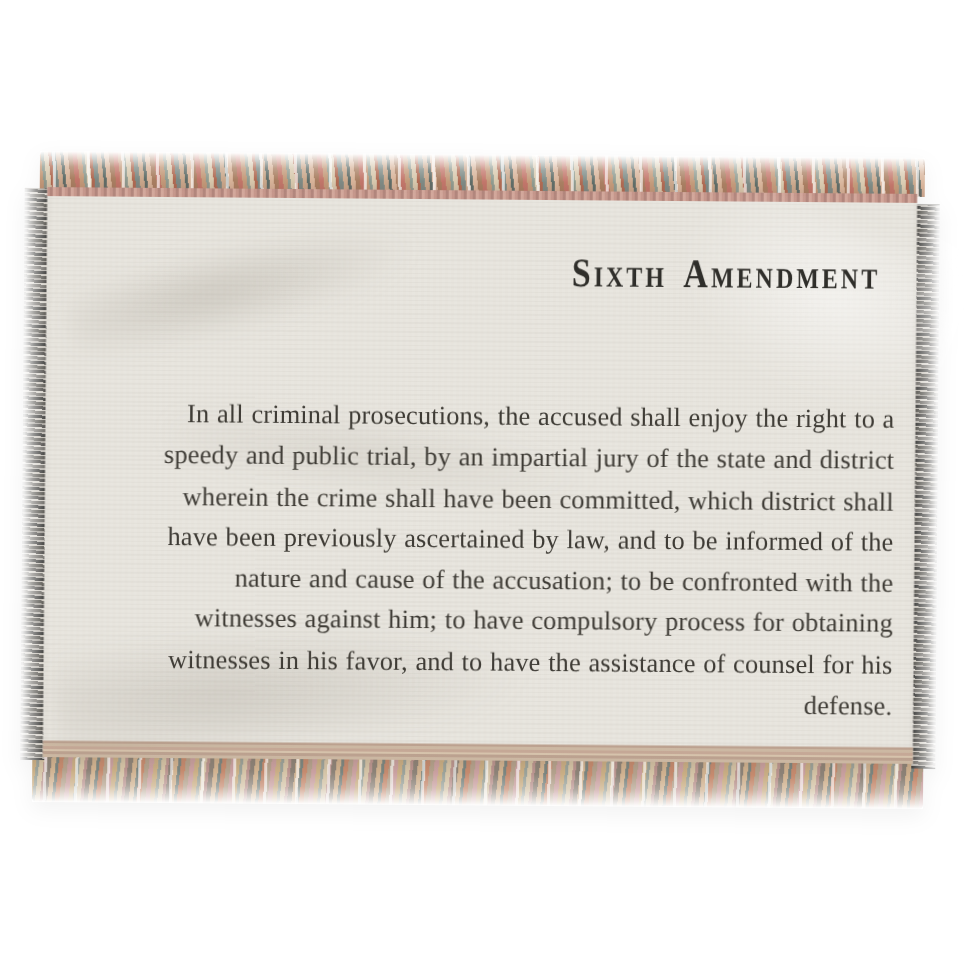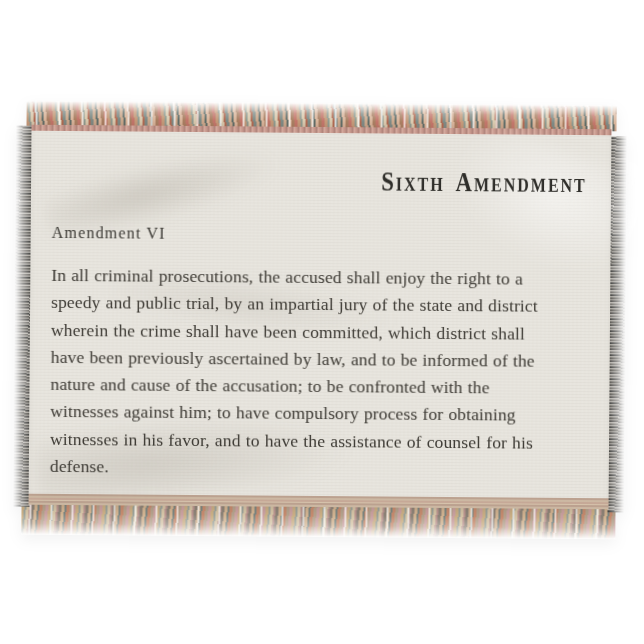--- a/index.html
+++ b/index.html
@@ -2,21 +2,21 @@
 <html><head>
 <meta charset="utf-8">
 <style>
   html,body{margin:0;padding:0;}
   body{
     width:644px;height:644px;
     background:#ffffff;
     font-family:"Liberation Serif","DejaVu Serif",serif;
     overflow:hidden;position:relative;
   }
-  .stage{position:absolute;inset:0;}
+  .stage{position:absolute;inset:0;text-align:right;}
 
   
   .blanket{
     position:absolute;left:11px;top:101px;width:620px;height:436px;
     transform:rotate(0.45deg);
     filter:drop-shadow(0 5px 7px rgba(0,0,0,0.05));
   }
 
   
   .fringe-top{
@@ -139,21 +139,20 @@
       <div class="wrinkle w1"></div>
       <div class="wrinkle w2"></div>
       <div class="wrinkle w3"></div>
       <div class="wrinkle w4"></div>
 
       <div class="title" style="color: rgb(47, 46, 42);">
         <span class="tw">Sixth</span>
         <span class="tw">Amendment</span>
       </div>
 
-      <div class="amendment-label">Amendment VI</div>
 
       <div class="body-text" style="color: rgb(62, 59, 53);">
         <div class="body-line">In all criminal prosecutions, the accused shall enjoy the right to a</div>
         <div class="body-line">speedy and public trial, by an impartial jury of the state and district</div>
         <div class="body-line">wherein the crime shall have been committed, which district shall</div>
         <div class="body-line">have been previously ascertained by law, and to be informed of the</div>
         <div class="body-line">nature and cause of the accusation; to be confronted with the</div>
         <div class="body-line">witnesses against him; to have compulsory process for obtaining</div>
         <div class="body-line">witnesses in his favor, and to have the assistance of counsel for his</div>
         <div class="body-line">defense.</div>

